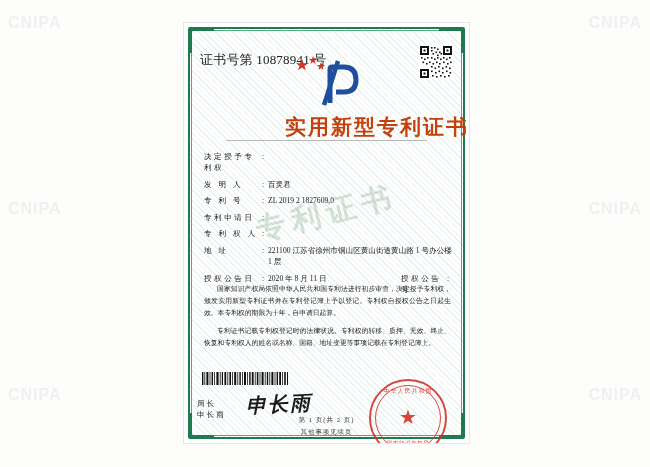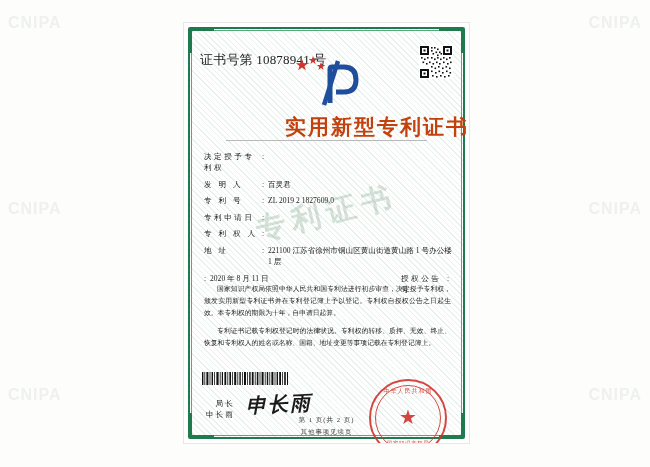--- a/index.html
+++ b/index.html
@@ -99,22 +99,22 @@
   .paras p{margin:0 0 6px 0;text-indent:13px;}
 
   
   .barcode{
     position:absolute;left:18px;top:348px;
     width:86px;height:13px;
   }
 
   
   .sig-label{
-    position:absolute;left:22px;top:375px;
-    font-size:7.6px;color:#1a1a1a;letter-spacing:2px;line-height:1.5;text-align:right;
+    position:absolute;left:13px;top:375px;
+    font-size:7.6px;color:#1a1a1a;letter-spacing:2px;line-height:1.5;
   }
   .sig-hand{
     position:absolute;left:62px;top:368px;
     font-family:"Liberation Serif", serif;
     font-size:20px;color:#1a1a1a;
     font-style:italic;font-weight:bold;
     letter-spacing:2px;
     transform:rotate(-3deg);
   }
 
@@ -302,20 +302,21 @@
       <div class="frow">
         <div class="flabel">专 利 权 人</div>
         <div class="fcolon">:</div>
       </div>
       <div class="frow two">
         <div class="flabel">地 址</div>
         <div class="fcolon">:</div>
         <div class="fval">221100 江苏省徐州市铜山区黄山街道黄山路 1 号办公楼 1 层</div>
       </div>
       <div class="frow">
+        <div class="flabel">授权公告日</div>
         <div class="fcolon">:</div>
         <div class="fval">2020 年 8 月 11 日</div>
         <div class="flabel" style="width:46px;flex:0 0 46px;">授权公告号</div>
         <div class="fcolon">:</div>
       </div>
     </div>
 
     <div class="paras">
       <p>国家知识产权局依照中华人民共和国专利法进行初步审查，决定授予专利权，颁发实用新型专利证书并在专利登记簿上予以登记。专利权自授权公告之日起生效。本专利权的期限为十年，自申请日起算。</p>
       <p>专利证书记载专利权登记时的法律状况。专利权的转移、质押、无效、终止、恢复和专利权人的姓名或名称、国籍、地址变更等事项记载在专利登记簿上。</p>

